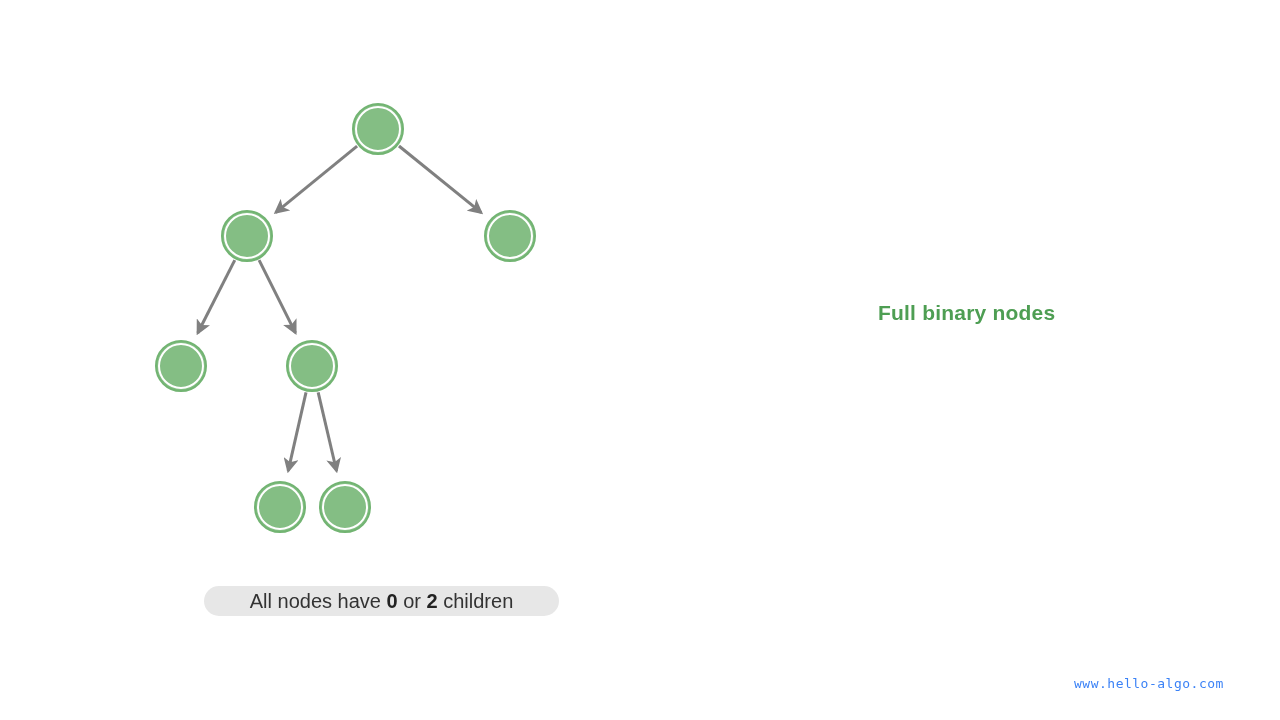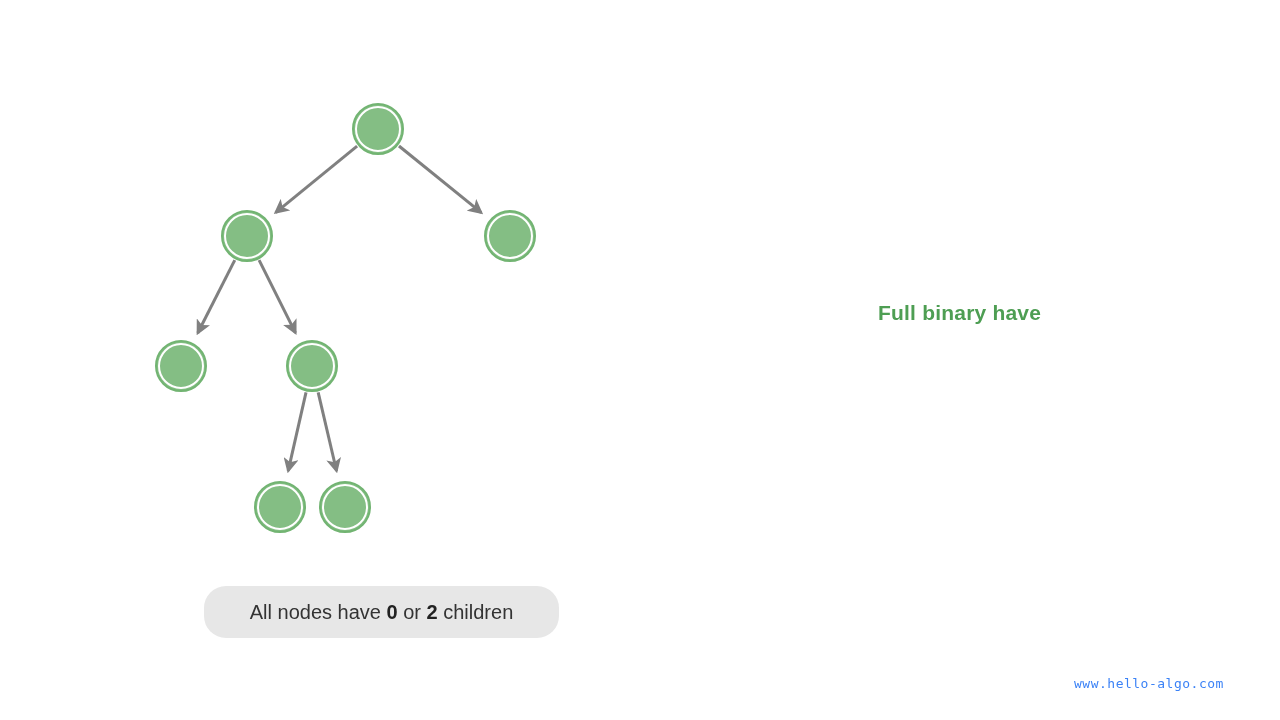--- a/index.html
+++ b/index.html
@@ -33,21 +33,21 @@
     font-weight: bold;
     color: #4e9e53;
     letter-spacing: 0.2px;
     white-space: nowrap;
   }
   .caption-box {
     position: absolute;
     left: 204px;
     top: 586px;
     width: 355px;
-    height: 52px;
+    height: 30px;
     background: #e7e7e7;
     border-radius: 22px;
     display: flex;
     align-items: center;
     justify-content: center;
   }
   .caption-text {
     font-size: 20px;
     color: #333333;
     white-space: nowrap;
@@ -118,21 +118,21 @@
           <circle cx="280" cy="507" r="20" fill="#84be84"></circle>
         </g>
         <g>
           <circle cx="345" cy="507" r="25" fill="#84be84" stroke="#72b472" stroke-width="2"></circle>
           <circle cx="345" cy="507" r="22" fill="none" stroke="#ffffff" stroke-width="2"></circle>
           <circle cx="345" cy="507" r="20" fill="#84be84"></circle>
         </g>
       </g>
   </svg>
 
-  <div class="diagram-title">Full binary have</div>
+  <div class="diagram-title">Full binary nodes</div>
 
   <div class="caption-box">
     <span class="caption-text"><span>All nodes have </span><b>0</b><span> or </span><b>2</b><span> children</span></span>
   </div>
 
   <div class="watermark">www.hello-algo.com</div>
 
 </div>
 
 </body></html>

